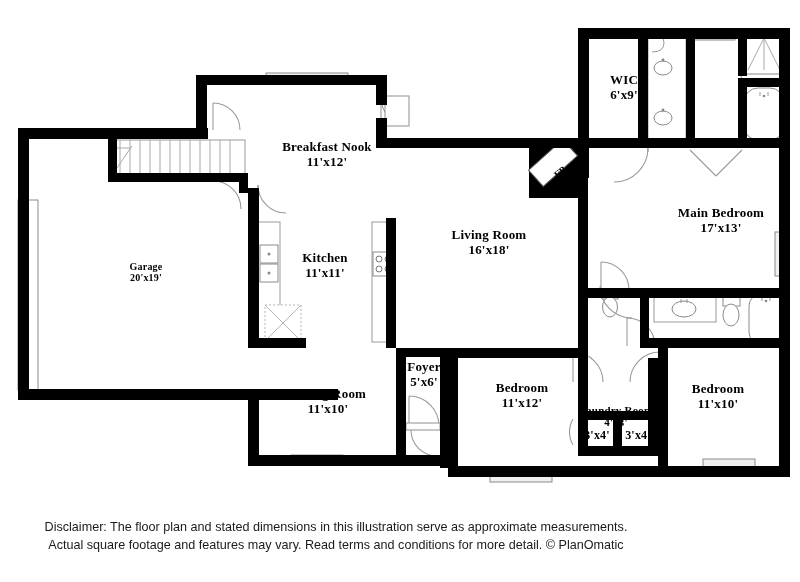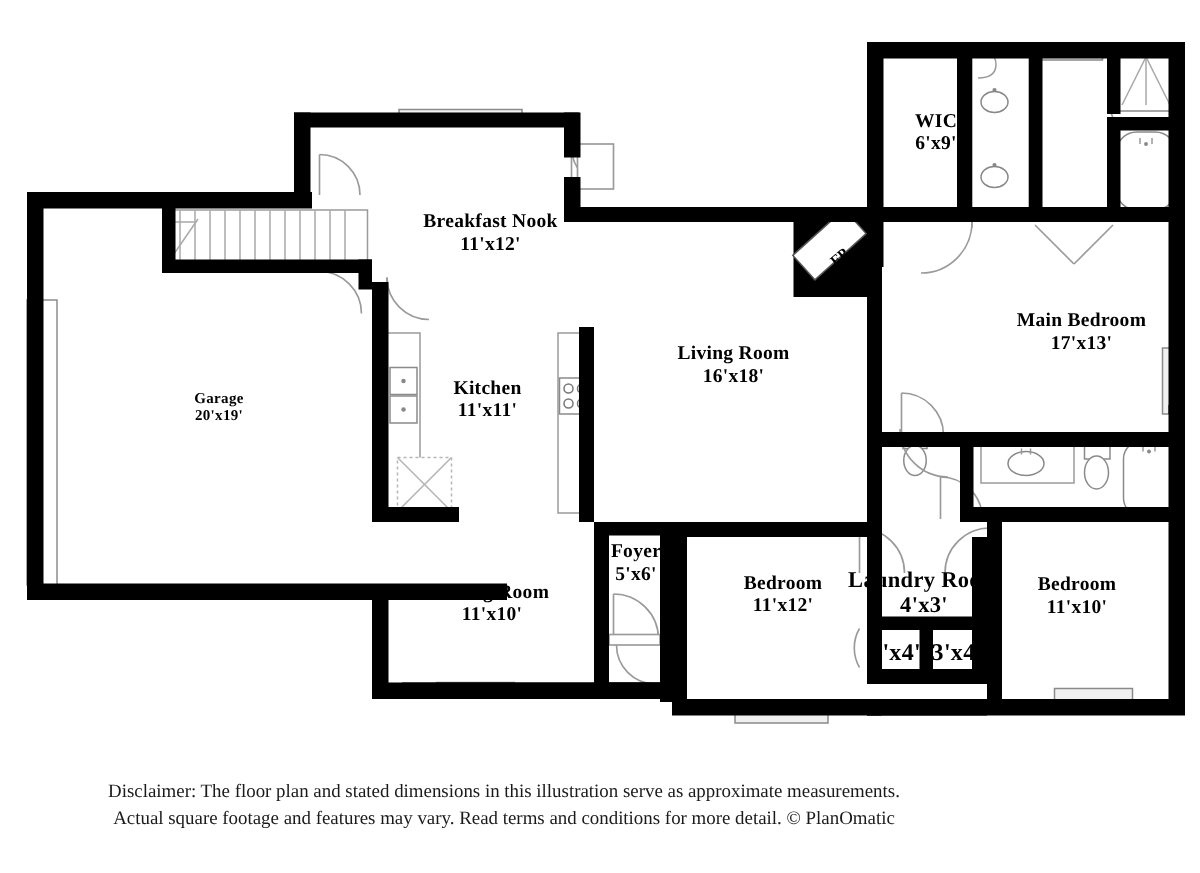--- a/index.html
+++ b/index.html
@@ -32,37 +32,37 @@
     color: #000000;
     line-height: 1.12;
     white-space: nowrap;
     transform: translate(-50%, -50%);
     letter-spacing: 0.2px;
   }
   .rl-name { display: block; }
   .rl-dim { display: block; }
   .sz-lg  { font-size: 10px; }
   .sz-md  { font-size: 13px; text-align: center; }
-  .sz-sm  { font-size: 16px; }
-  .sz-xs  { font-size: 15px; }
+  .sz-sm  { font-size: 12px; }
+  .sz-xs  { font-size: 11px; margin-top: 20px; }
   .fp-label {
     position: absolute;
     font-family: "Liberation Serif", serif;
     font-weight: bold;
     font-size: 10px;
     color: #000;
     transform: translate(-50%, -50%) rotate(-40deg);
   }
   #disclaimer {
     position: absolute;
     left: 0;
     width: 672px;
     top: 518px;
     text-align: center;
-    font-family: Liberation Serif, serif;
+    font-family: Liberation Sans, sans-serif;
     font-size: 12.6px;
     color: #1a1a1a;
     line-height: 1.45;
   }
   #disclaimer div { display: block; }
 </style>
 </head>
 <body>
 
 <div id="plan-wrap">

